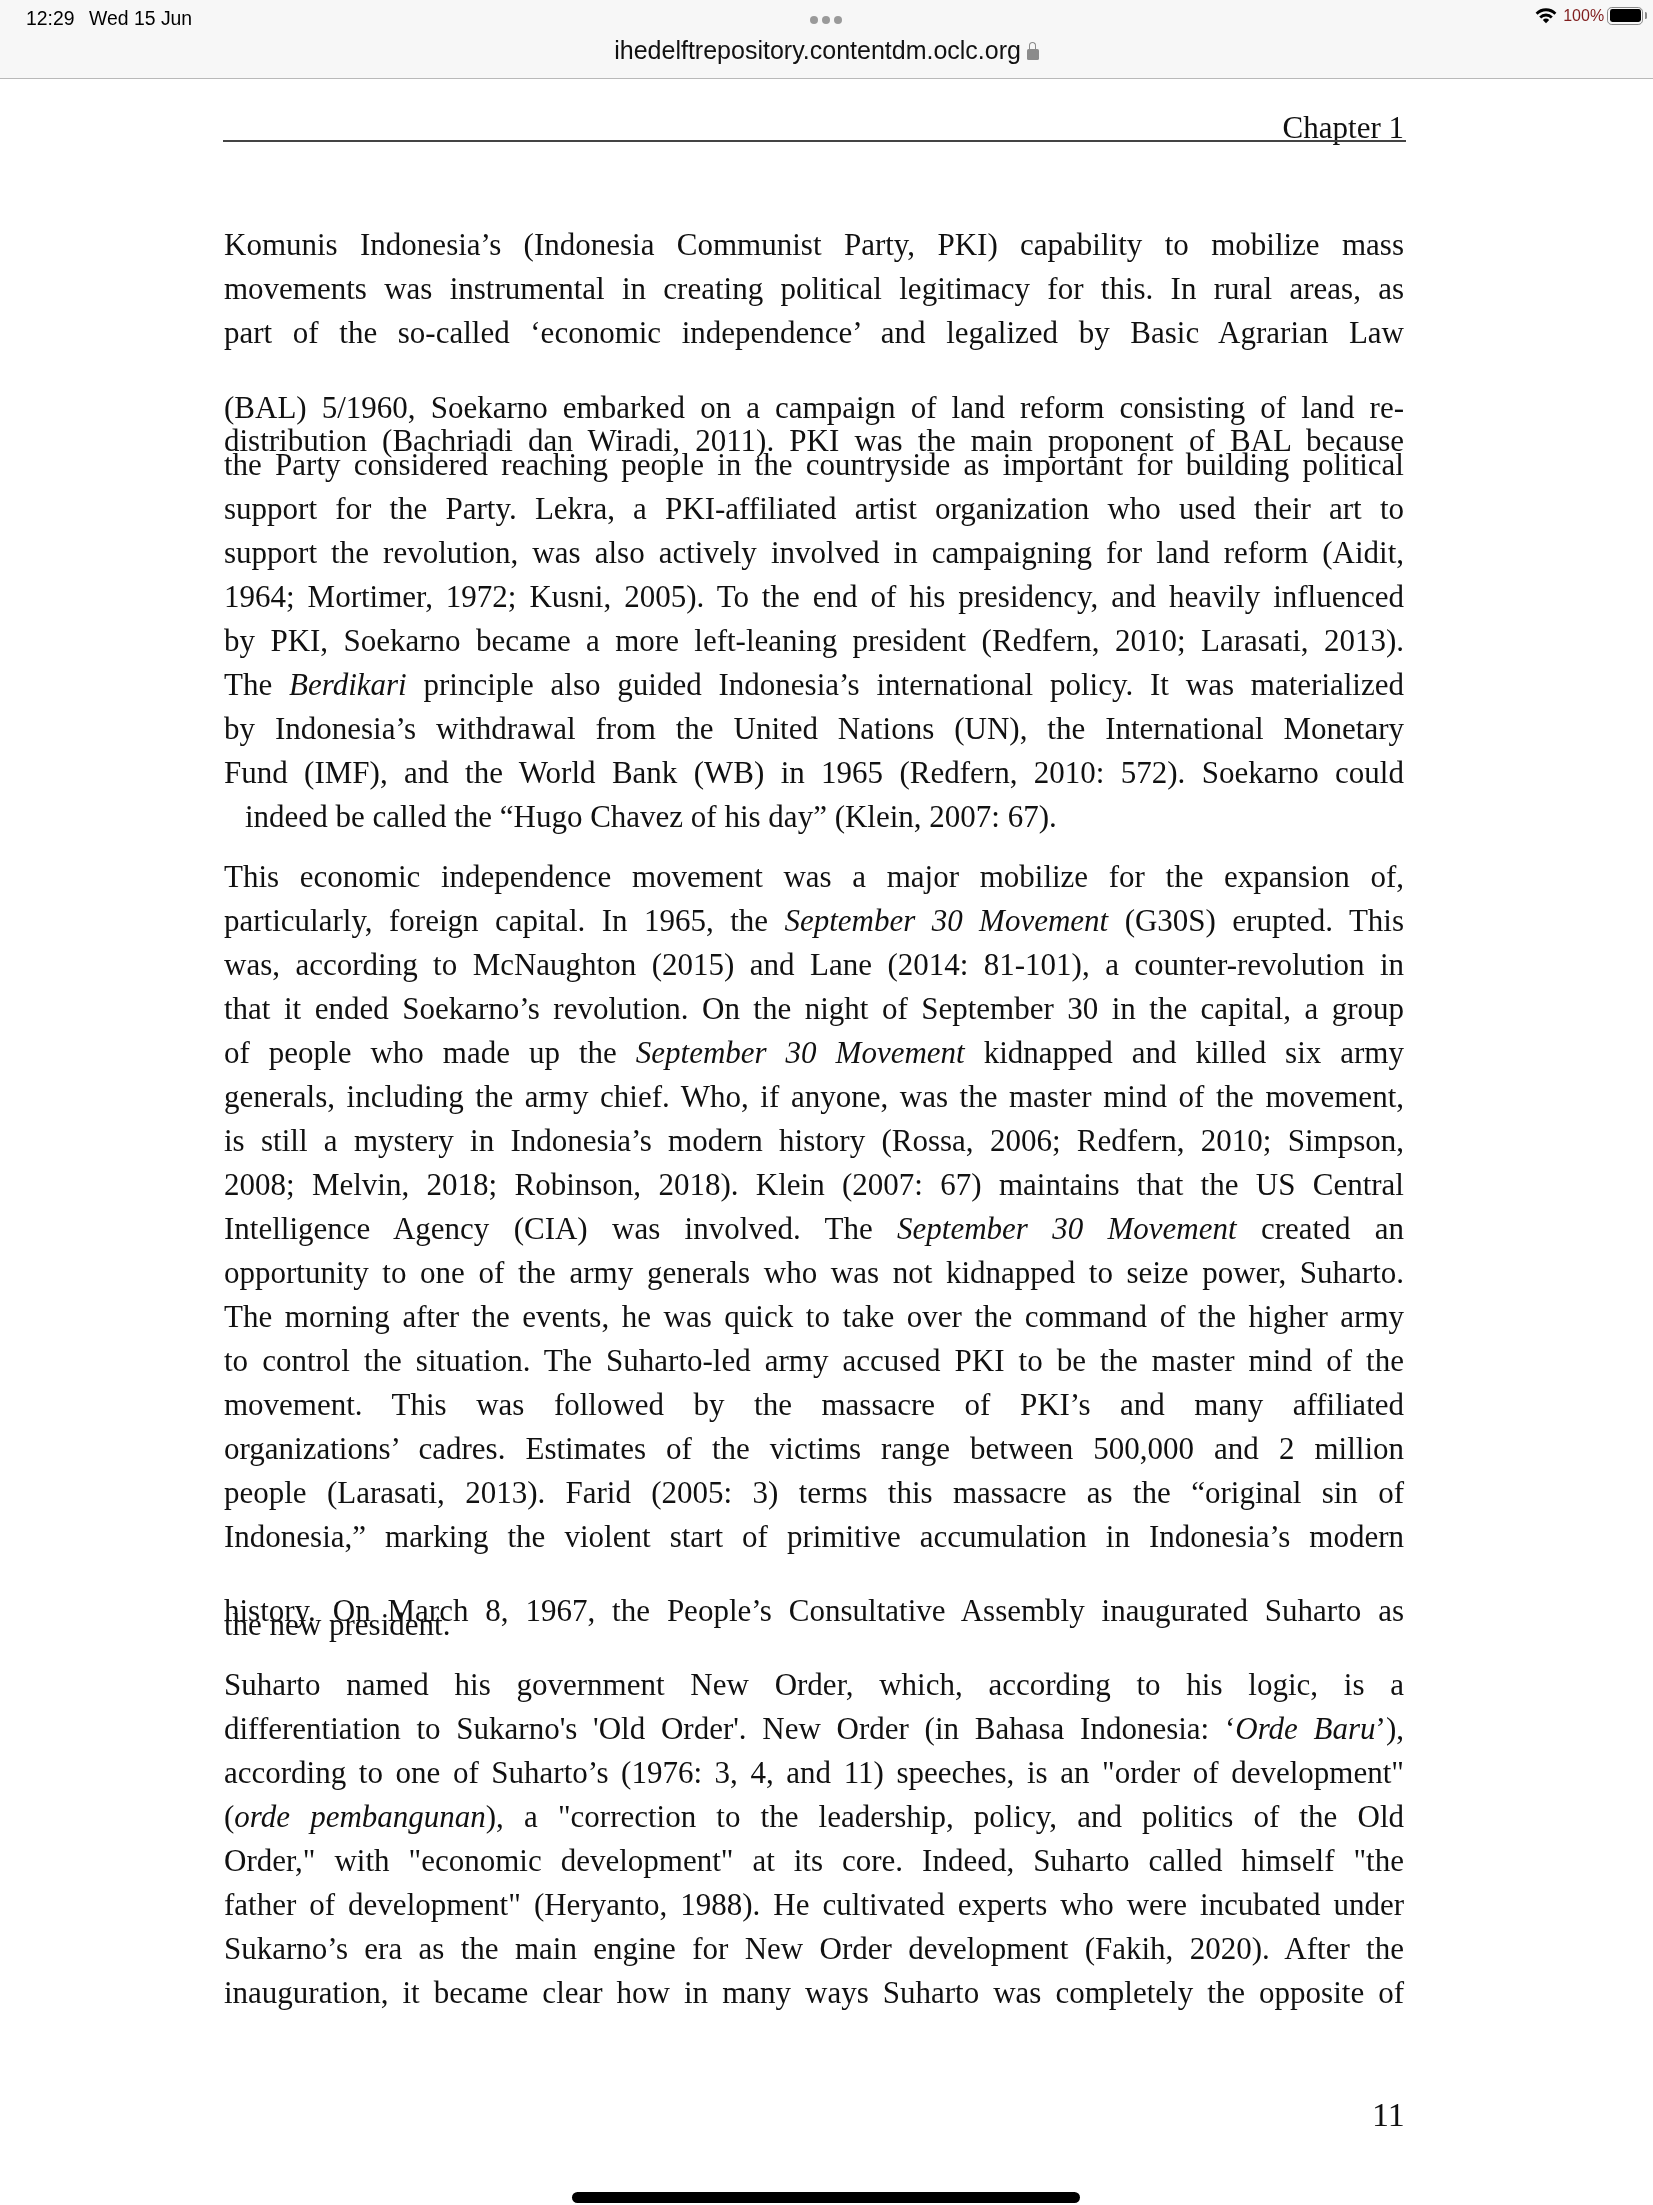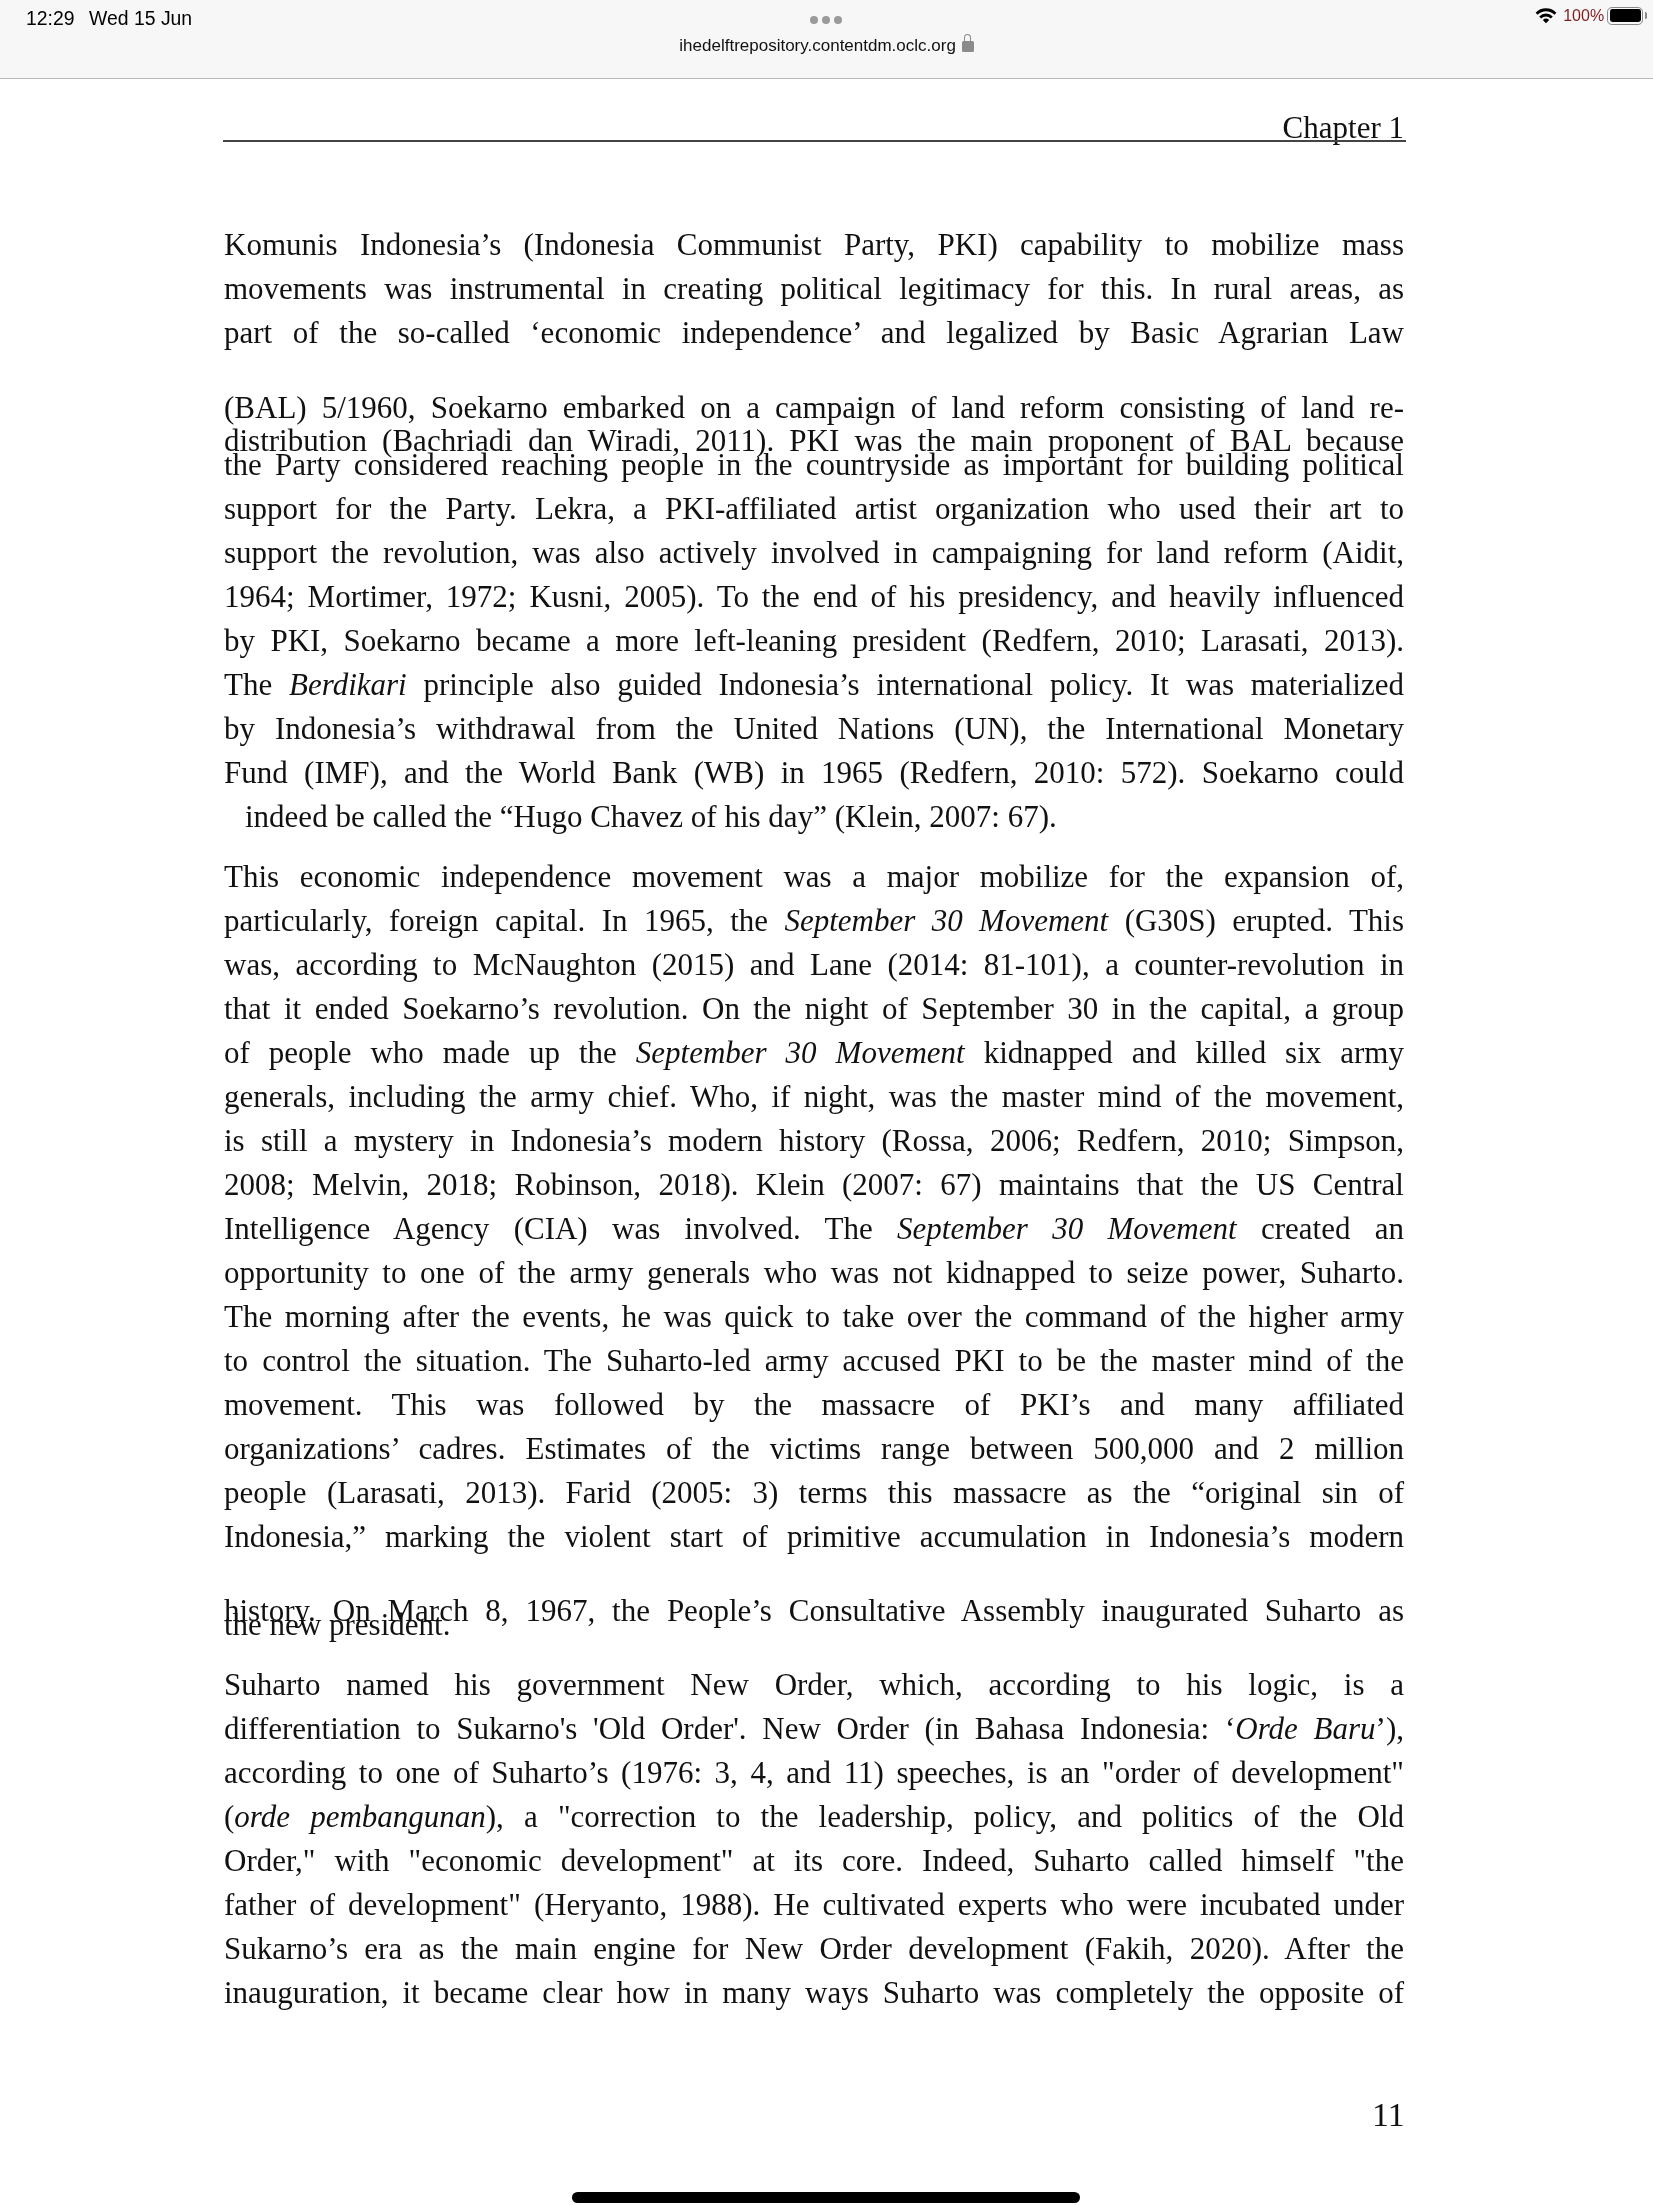--- a/index.html
+++ b/index.html
@@ -30,21 +30,21 @@
   .battery .nub {
     position: absolute; right: -4.8px; top: 4.8px; width: 2.4px; height: 6.5px;
     background: #888; border-radius: 0 1.6px 1.6px 0;
   }
   .dots {
     position: absolute; left: 810px; top: 16px; display: flex; gap: 4px;
   }
   .dots i { display: block; width: 8px; height: 8px; border-radius: 50%; background: #9a9a9a; }
   .url {
     position: absolute; left: 0; width: 1653px; top: 36px; text-align: center;
-    font-size: 17px; color: #111;
+    font-size: 25px; color: #111;
   }
   .url .lock {
     display: inline-block; width: 11.3px; height: 10.5px; background: #8b8b8b;
     border-radius: 1.6px; position: relative; margin-left: 6.5px; vertical-align: -0.8px;
   }
   .url .lock::before {
     content: ""; position: absolute; left: 1.6px; top: -7.3px; width: 4.8px; height: 6.5px;
     border: 1.6px solid #8b8b8b; border-bottom: none; border-radius: 4.8px 4.8px 0 0;
   }
 
@@ -121,21 +121,21 @@
       <div class="line" style="top: 707px;">by Indonesia’s withdrawal from the United Nations (UN), the International Monetary</div>
       <div class="line" style="top: 751px;">Fund (IMF), and the World Bank (WB) in 1965 (Redfern, 2010: 572). Soekarno could</div>
       <div class="line last" style="top: 795px; margin-left: 21px;">indeed be called the “Hugo Chavez of his day” (Klein, 2007: 67).</div>
     </div>
     <div>
       <div class="line" style="top: 855px;">This economic independence movement was a major mobilize for the expansion of,</div>
       <div class="line" style="top: 899px;">particularly, foreign capital. In 1965, the <em>September 30 Movement</em> (G30S) erupted. This</div>
       <div class="line" style="top: 943px;">was, according to McNaughton (2015) and Lane (2014: 81-101), a counter-revolution in</div>
       <div class="line" style="top: 987px;">that it ended Soekarno’s revolution. On the night of September 30 in the capital, a group</div>
       <div class="line" style="top: 1031px;">of people who made up the <em>September 30 Movement</em> kidnapped and killed six army</div>
-      <div class="line" style="top: 1075px;">generals, including the army chief. Who, if night, was the master mind of the movement,</div>
+      <div class="line" style="top: 1075px;">generals, including the army chief. Who, if anyone, was the master mind of the movement,</div>
       <div class="line" style="top: 1119px;">is still a mystery in Indonesia’s modern history (Rossa, 2006; Redfern, 2010; Simpson,</div>
       <div class="line" style="top: 1163px;">2008; Melvin, 2018; Robinson, 2018). Klein (2007: 67) maintains that the US Central</div>
       <div class="line" style="top: 1207px;">Intelligence Agency (CIA) was involved. The <em>September 30 Movement</em> created an</div>
       <div class="line" style="top: 1251px;">opportunity to one of the army generals who was not kidnapped to seize power, Suharto.</div>
       <div class="line" style="top: 1295px;">The morning after the events, he was quick to take over the command of the higher army</div>
       <div class="line" style="top: 1339px;">to control the situation. The Suharto-led army accused PKI to be the master mind of the</div>
       <div class="line" style="top: 1383px;">movement. This  was followed by the massacre of PKI’s and many affiliated</div>
       <div class="line" style="top: 1427px;">organizations’ cadres. Estimates of the victims range between 500,000 and 2 million</div>
       <div class="line" style="top: 1471px;">people (Larasati, 2013). Farid (2005: 3) terms this massacre as the “original sin of</div>
       <div class="line" style="top: 1515px;">Indonesia,” marking the violent start of primitive accumulation in Indonesia’s modern</div>

